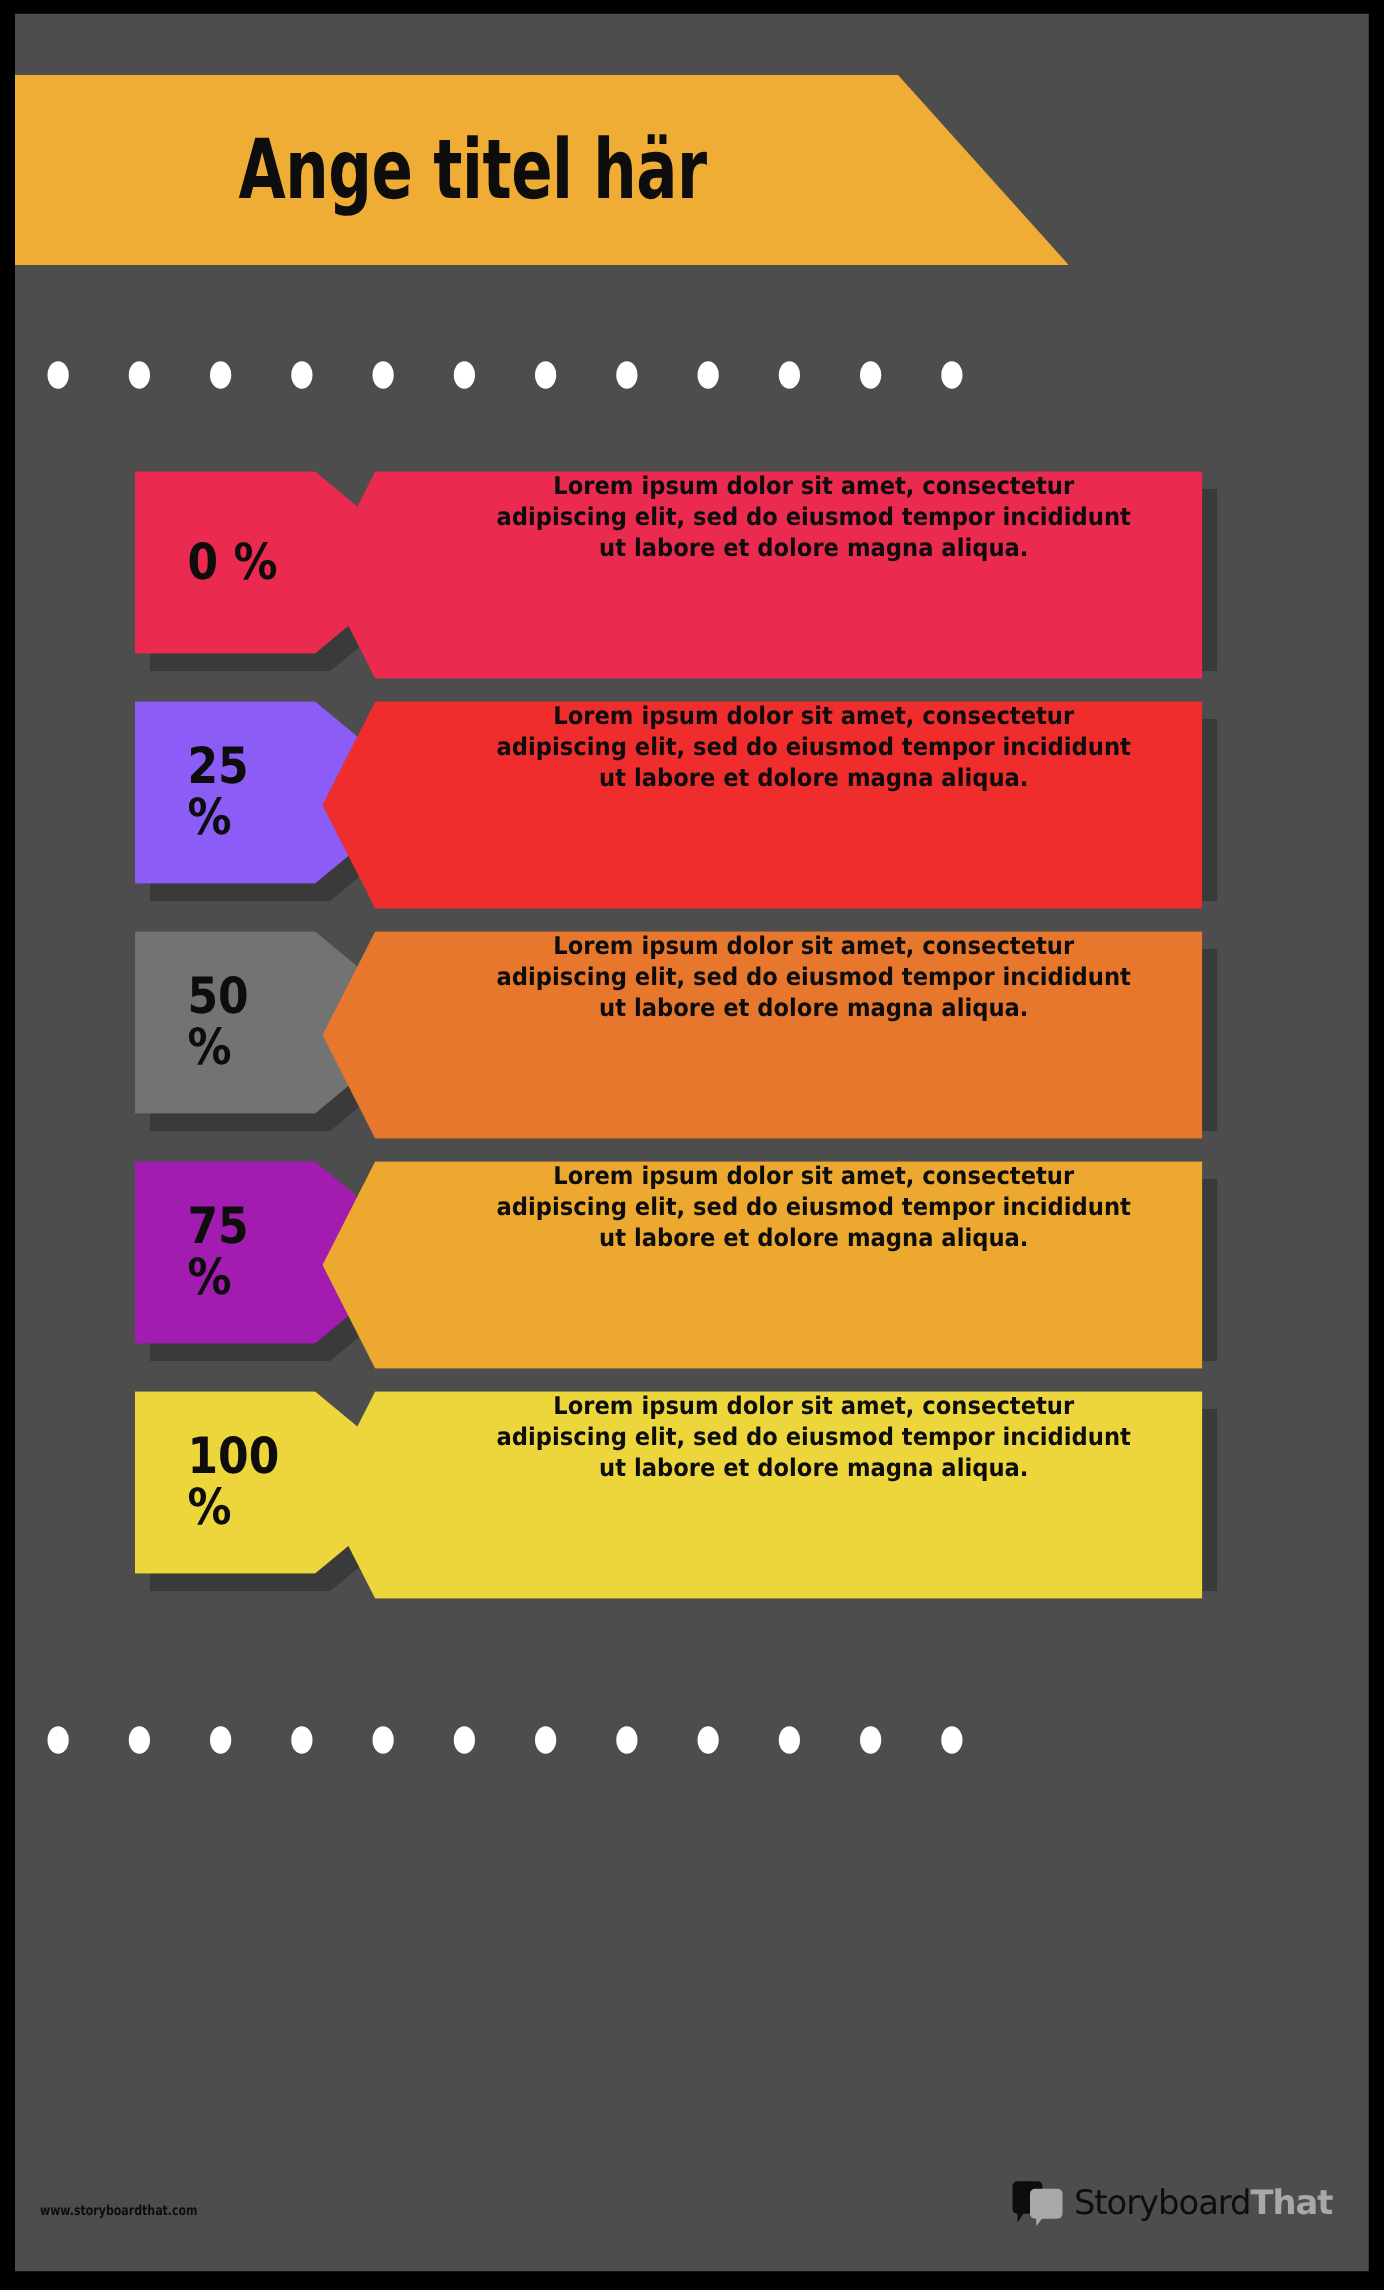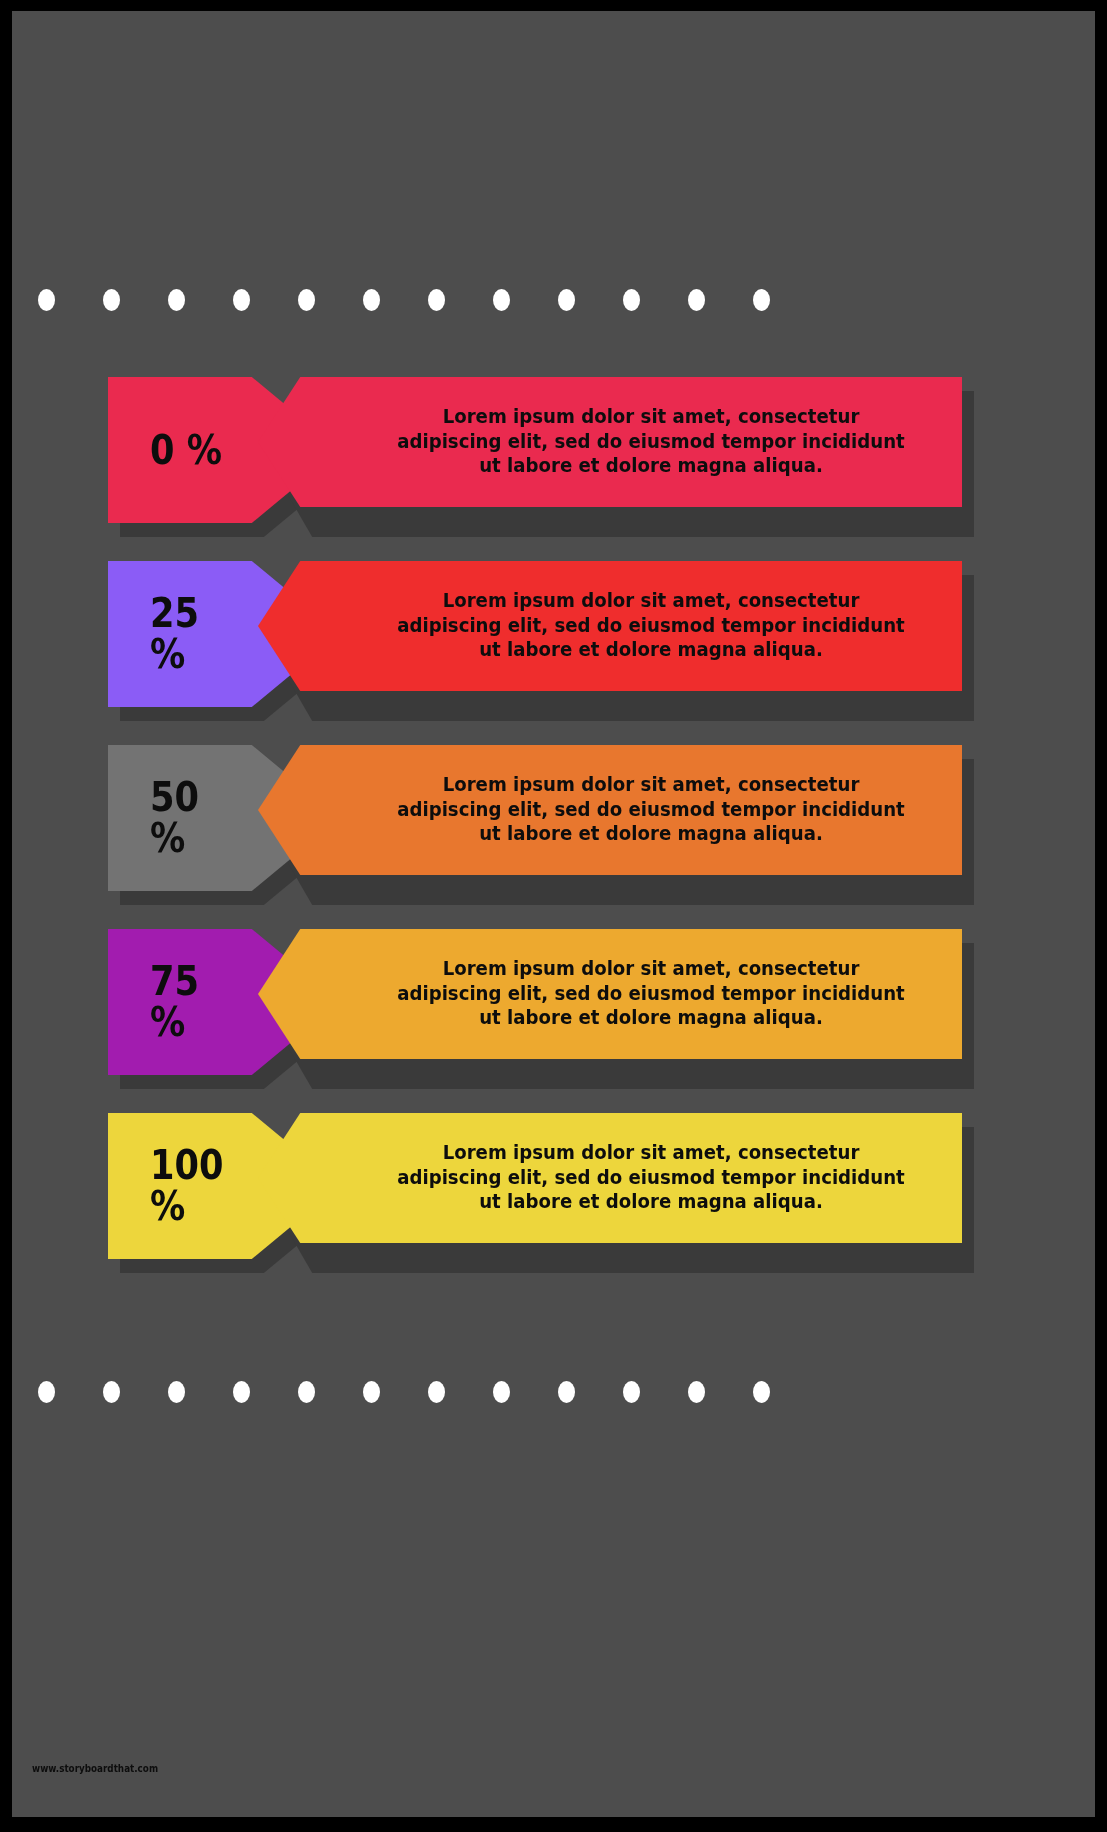--- a/index.html
+++ b/index.html
@@ -109,23 +109,23 @@
     color:#0d0d0d;
     line-height:1.02;
     transform:scaleX(0.88);
     transform-origin:left center;
     white-space:pre-line;
     text-align:left;
   }
   .body-block{
     position:absolute;
     left:246px;top:0;
-    width:704px;height:130px;
+    width:704px;height:166px;
     clip-path:polygon(6% 0, 100% 0, 100% 100%, 6% 100%, 0 50%);
-    display:flex;align-items:center;justify-content:center;
+    display:flex;justify-content:center;
     box-sizing:border-box;
     padding-left:120px;padding-right:38px;
   }
   .body-text{
     font-family:"DejaVu Sans", sans-serif;
     font-weight:bold;
     font-size:19.5px;
     line-height:1.28;
     color:#0d0d0d;
     text-align:center;
@@ -175,20 +175,23 @@
   }
   .logo-word .w1{color:#0d0d0d;}
   .logo-word .w2{color:#a8a8a8;font-weight:bold;}
 </style>
 </head>
 <body>
 
 <div id="poster">
   <div class="canvas">
 
+    <div class="title-banner">
+      <div class="title-text">Ange titel här</div>
+    </div>
 
     <div class="dot-row top" id="dots-top">
         <span class="dot" style="background: rgb(255, 255, 255);"></span>
         <span class="dot" style="background: rgb(255, 255, 255);"></span>
         <span class="dot" style="background: rgb(255, 255, 255);"></span>
         <span class="dot" style="background: rgb(255, 255, 255);"></span>
         <span class="dot" style="background: rgb(255, 255, 255);"></span>
         <span class="dot" style="background: rgb(255, 255, 255);"></span>
         <span class="dot" style="background: rgb(255, 255, 255);"></span>
         <span class="dot" style="background: rgb(255, 255, 255);"></span>
@@ -265,16 +268,25 @@
         <span class="dot" style="background: rgb(255, 255, 255);"></span>
         <span class="dot" style="background: rgb(255, 255, 255);"></span>
         <span class="dot" style="background: rgb(255, 255, 255);"></span>
         <span class="dot" style="background: rgb(255, 255, 255);"></span>
         <span class="dot" style="background: rgb(255, 255, 255);"></span>
         <span class="dot" style="background: rgb(255, 255, 255);"></span>
       </div>
 
     <div class="footer">
       <div class="foot-url">www.storyboardthat.com</div>
+      <div class="logo">
+        <div class="logo-mark">
+          <span class="bub bub-back"></span>
+          <span class="bub bub-front"></span>
+        </div>
+        <div class="logo-word">
+          <span class="w1">Storyboard</span><span class="w2">That</span>
+        </div>
+      </div>
     </div>
 
   </div>
 </div>
 
 </body></html>

